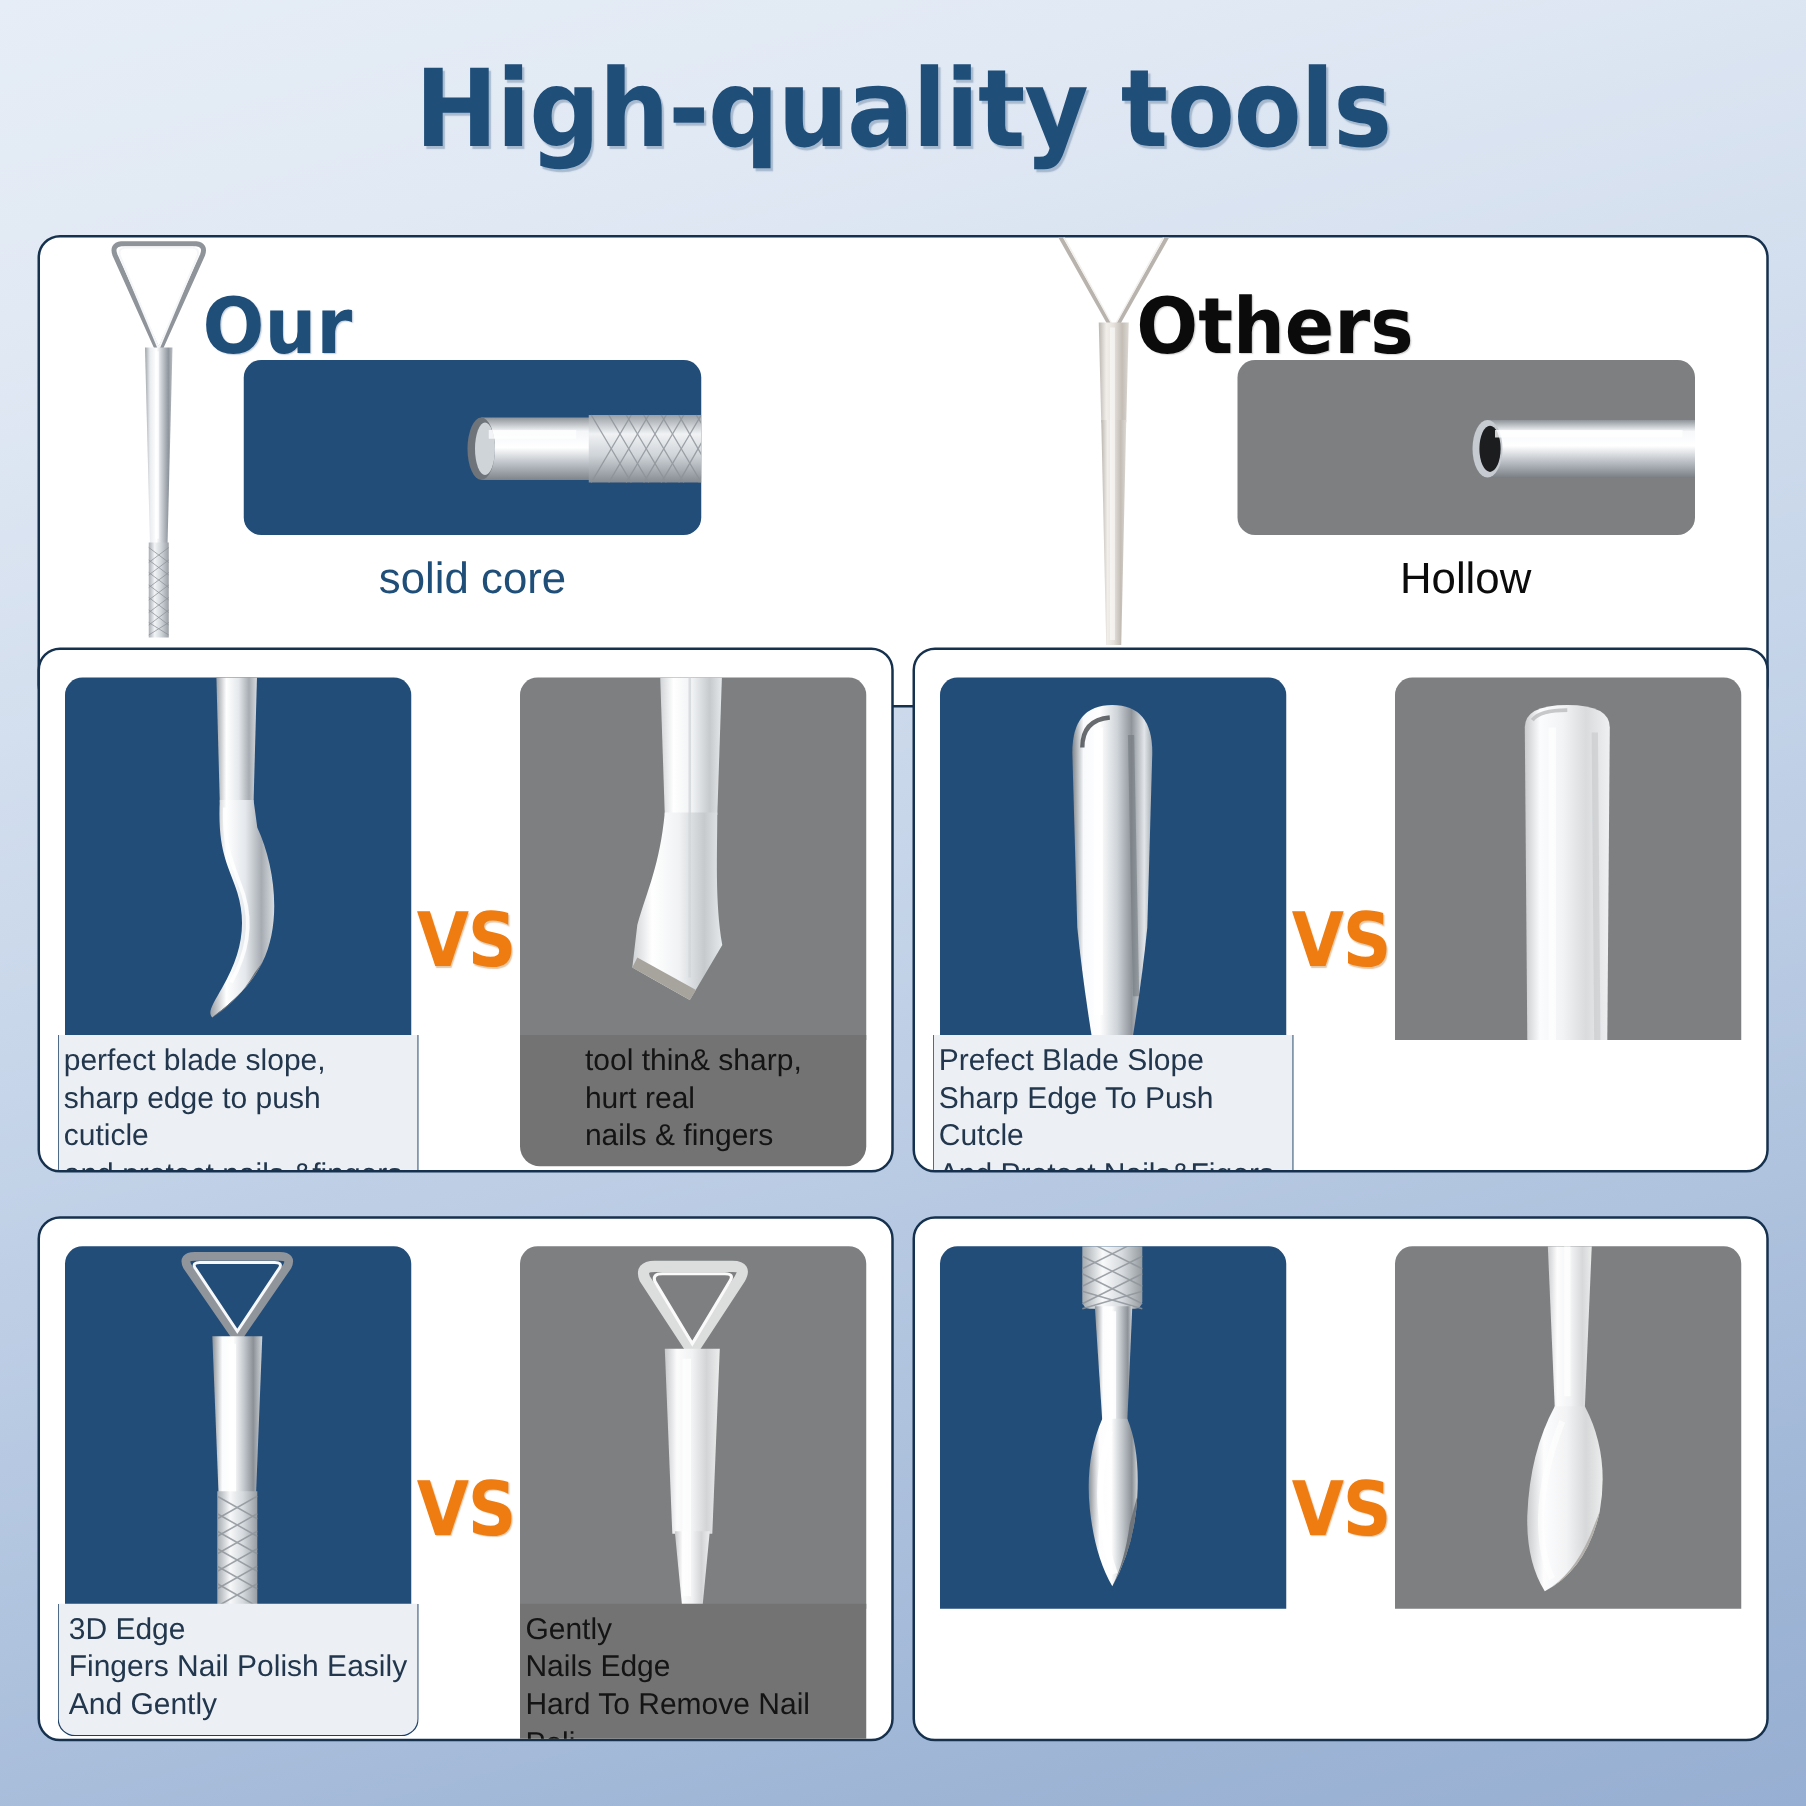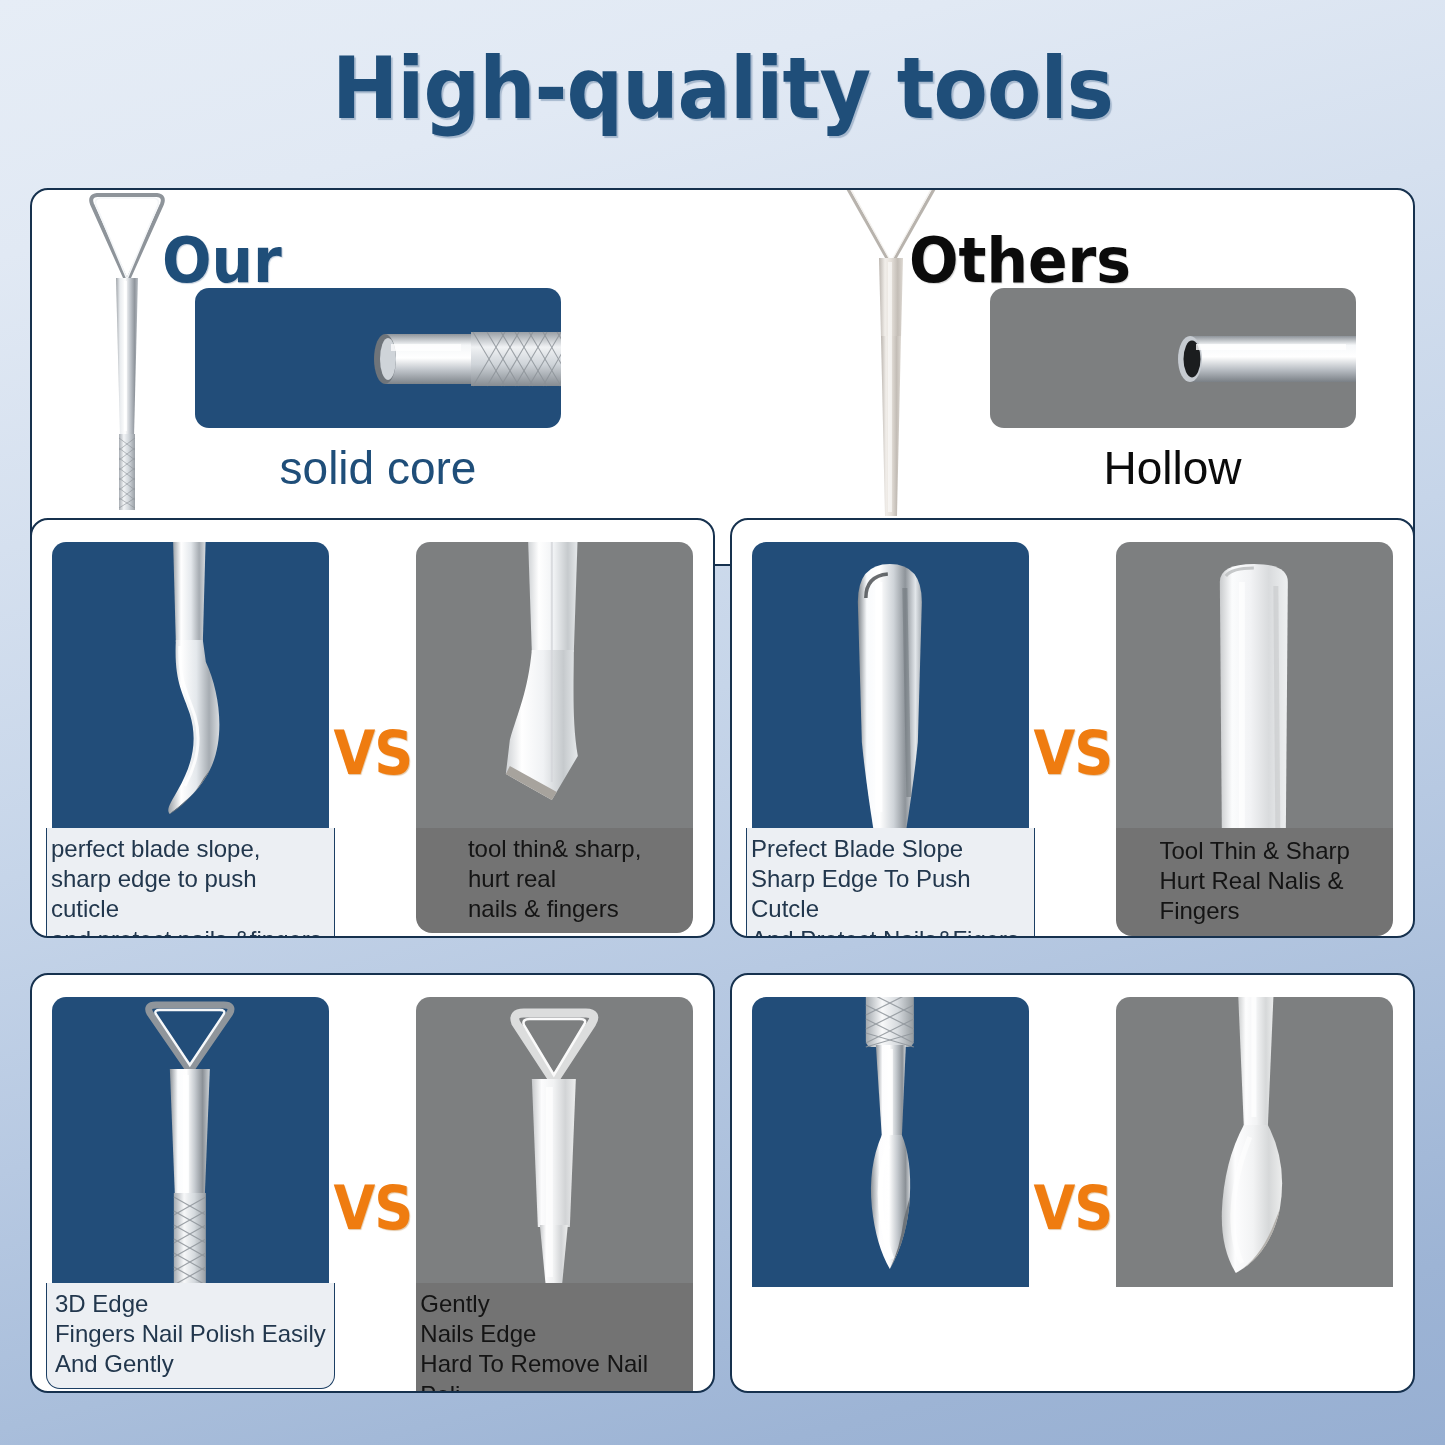--- a/index.html
+++ b/index.html
@@ -84,21 +84,21 @@
     border-radius: 14px;
     overflow: hidden;
   }
   .swatch.blue { background: #224d79; }
   .swatch.gray { background: #7d7f80; }
   .sw-our    { left: 163px; top: 98px; width: 366px; height: 140px; }
   .sw-others { left: 267px; top: 98px; width: 366px; height: 140px; }
 
   .swatch-caption {
     position: absolute;
-    font-size: 46px;
+    font-size: 35px;
     line-height: 1;
     white-space: nowrap;
   }
   .cap-solid  { left: 163px; top: 255px; width: 366px; text-align: center; color: #1f4e79; }
   .cap-hollow { left: 267px; top: 255px; width: 366px; text-align: center; color: #0b0b0b; }
 
   
   .tool-svg { position: absolute; pointer-events: none; }
   .tool-our-top    { left: 40px;  top: -4px;  width: 110px; height: 330px; }
   .tool-other-top  { left: 103px; top: -12px; width: 130px; height: 340px; }
@@ -403,23 +403,20 @@
               <stop offset="72%" stop-color="#d9dbdd"></stop>
               <stop offset="100%" stop-color="#eef0f1"></stop>
             </linearGradient>
           </defs>
           <path d="M118 40 Q118 22 152 22 Q186 22 186 40 L184 290 L120 290 Z" fill="url(#ph2)"></path>
           <path d="M124 34 Q130 26 152 26" fill="none" stroke="#b9bbbd" stroke-width="3" opacity="0.8"></path>
           <path d="M140 40 L140 290" fill="none" stroke="#ffffff" stroke-width="6" opacity="0.7"></path>
           <path d="M174 44 L176 290" fill="none" stroke="#c6c8ca" stroke-width="5" opacity="0.6"></path>
         </svg>
       </div>
-      <div class="caption-box theirs theirs-tall" style="white-space:pre-line">Tool Thin &amp; Sharp
-Hurt Real Nalis &amp;
-Fingers</div>
     </div>
   </div>
 </div>
 
 <div class="row row-3">
 
   <div class="card vs-card">
     <div class="side">
       <div class="img-box blue">
         <svg class="tool-in-box" viewBox="0 0 305 290" preserveAspectRatio="xMidYMid slice">

